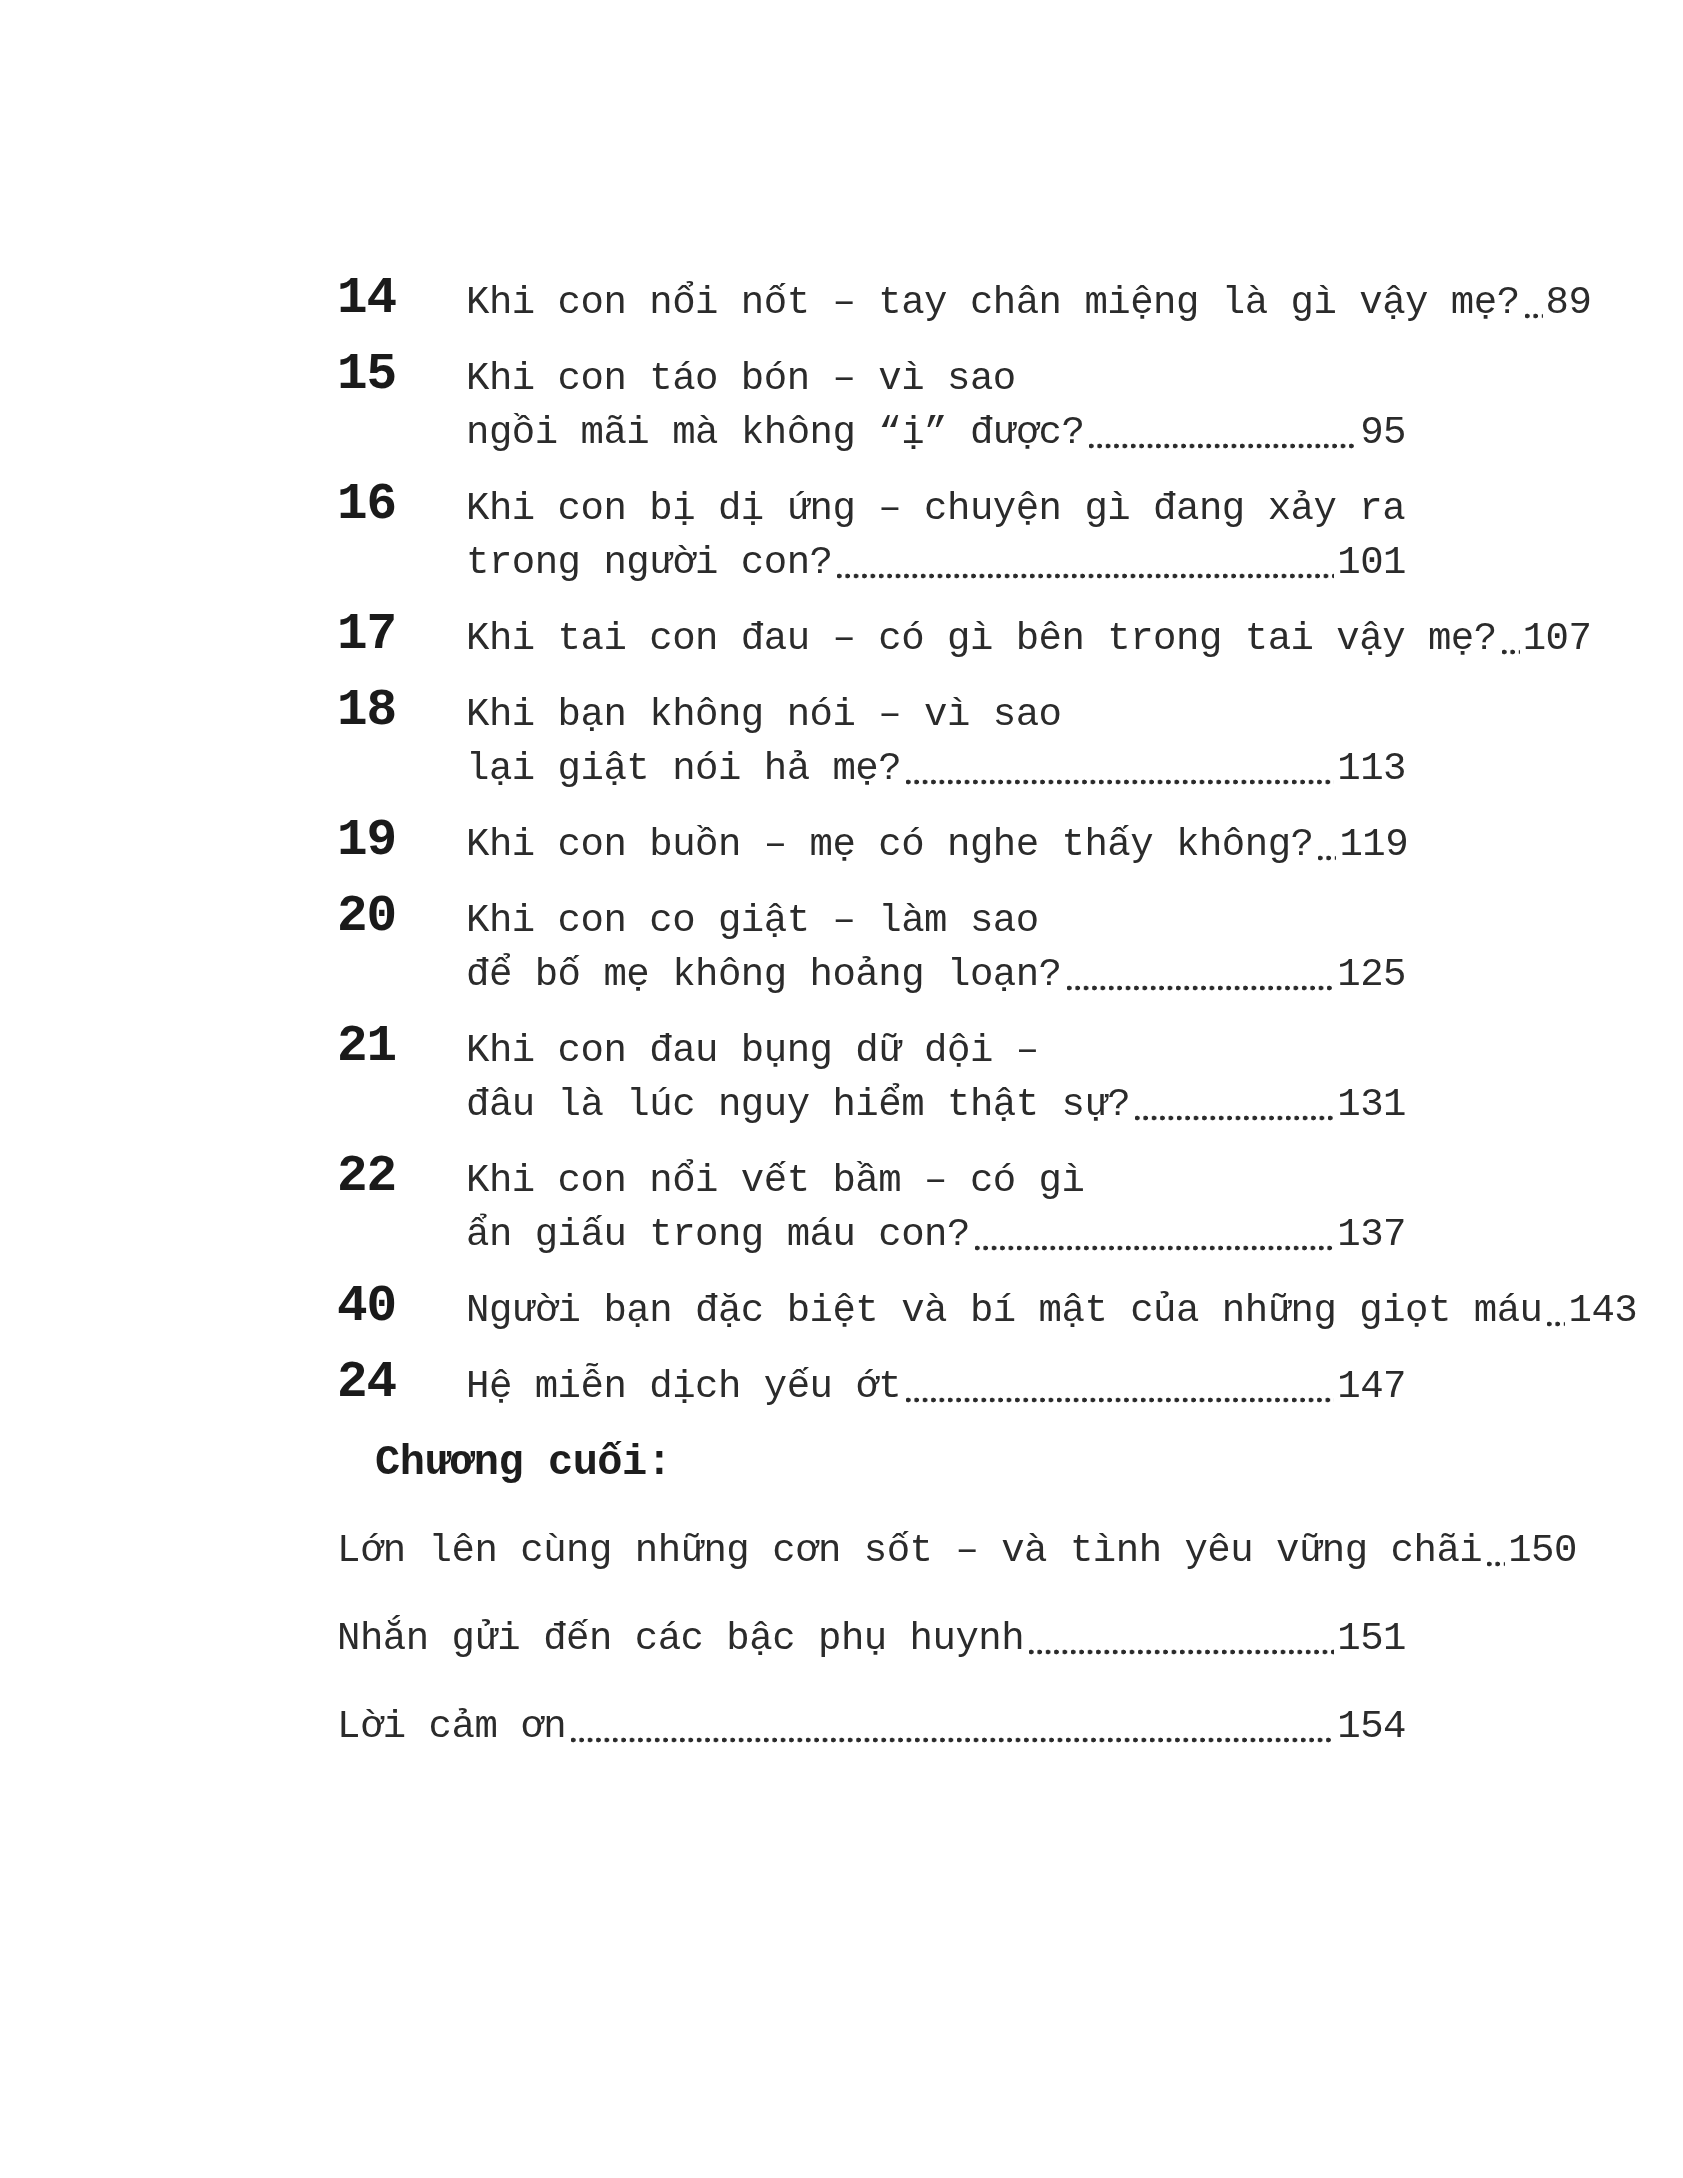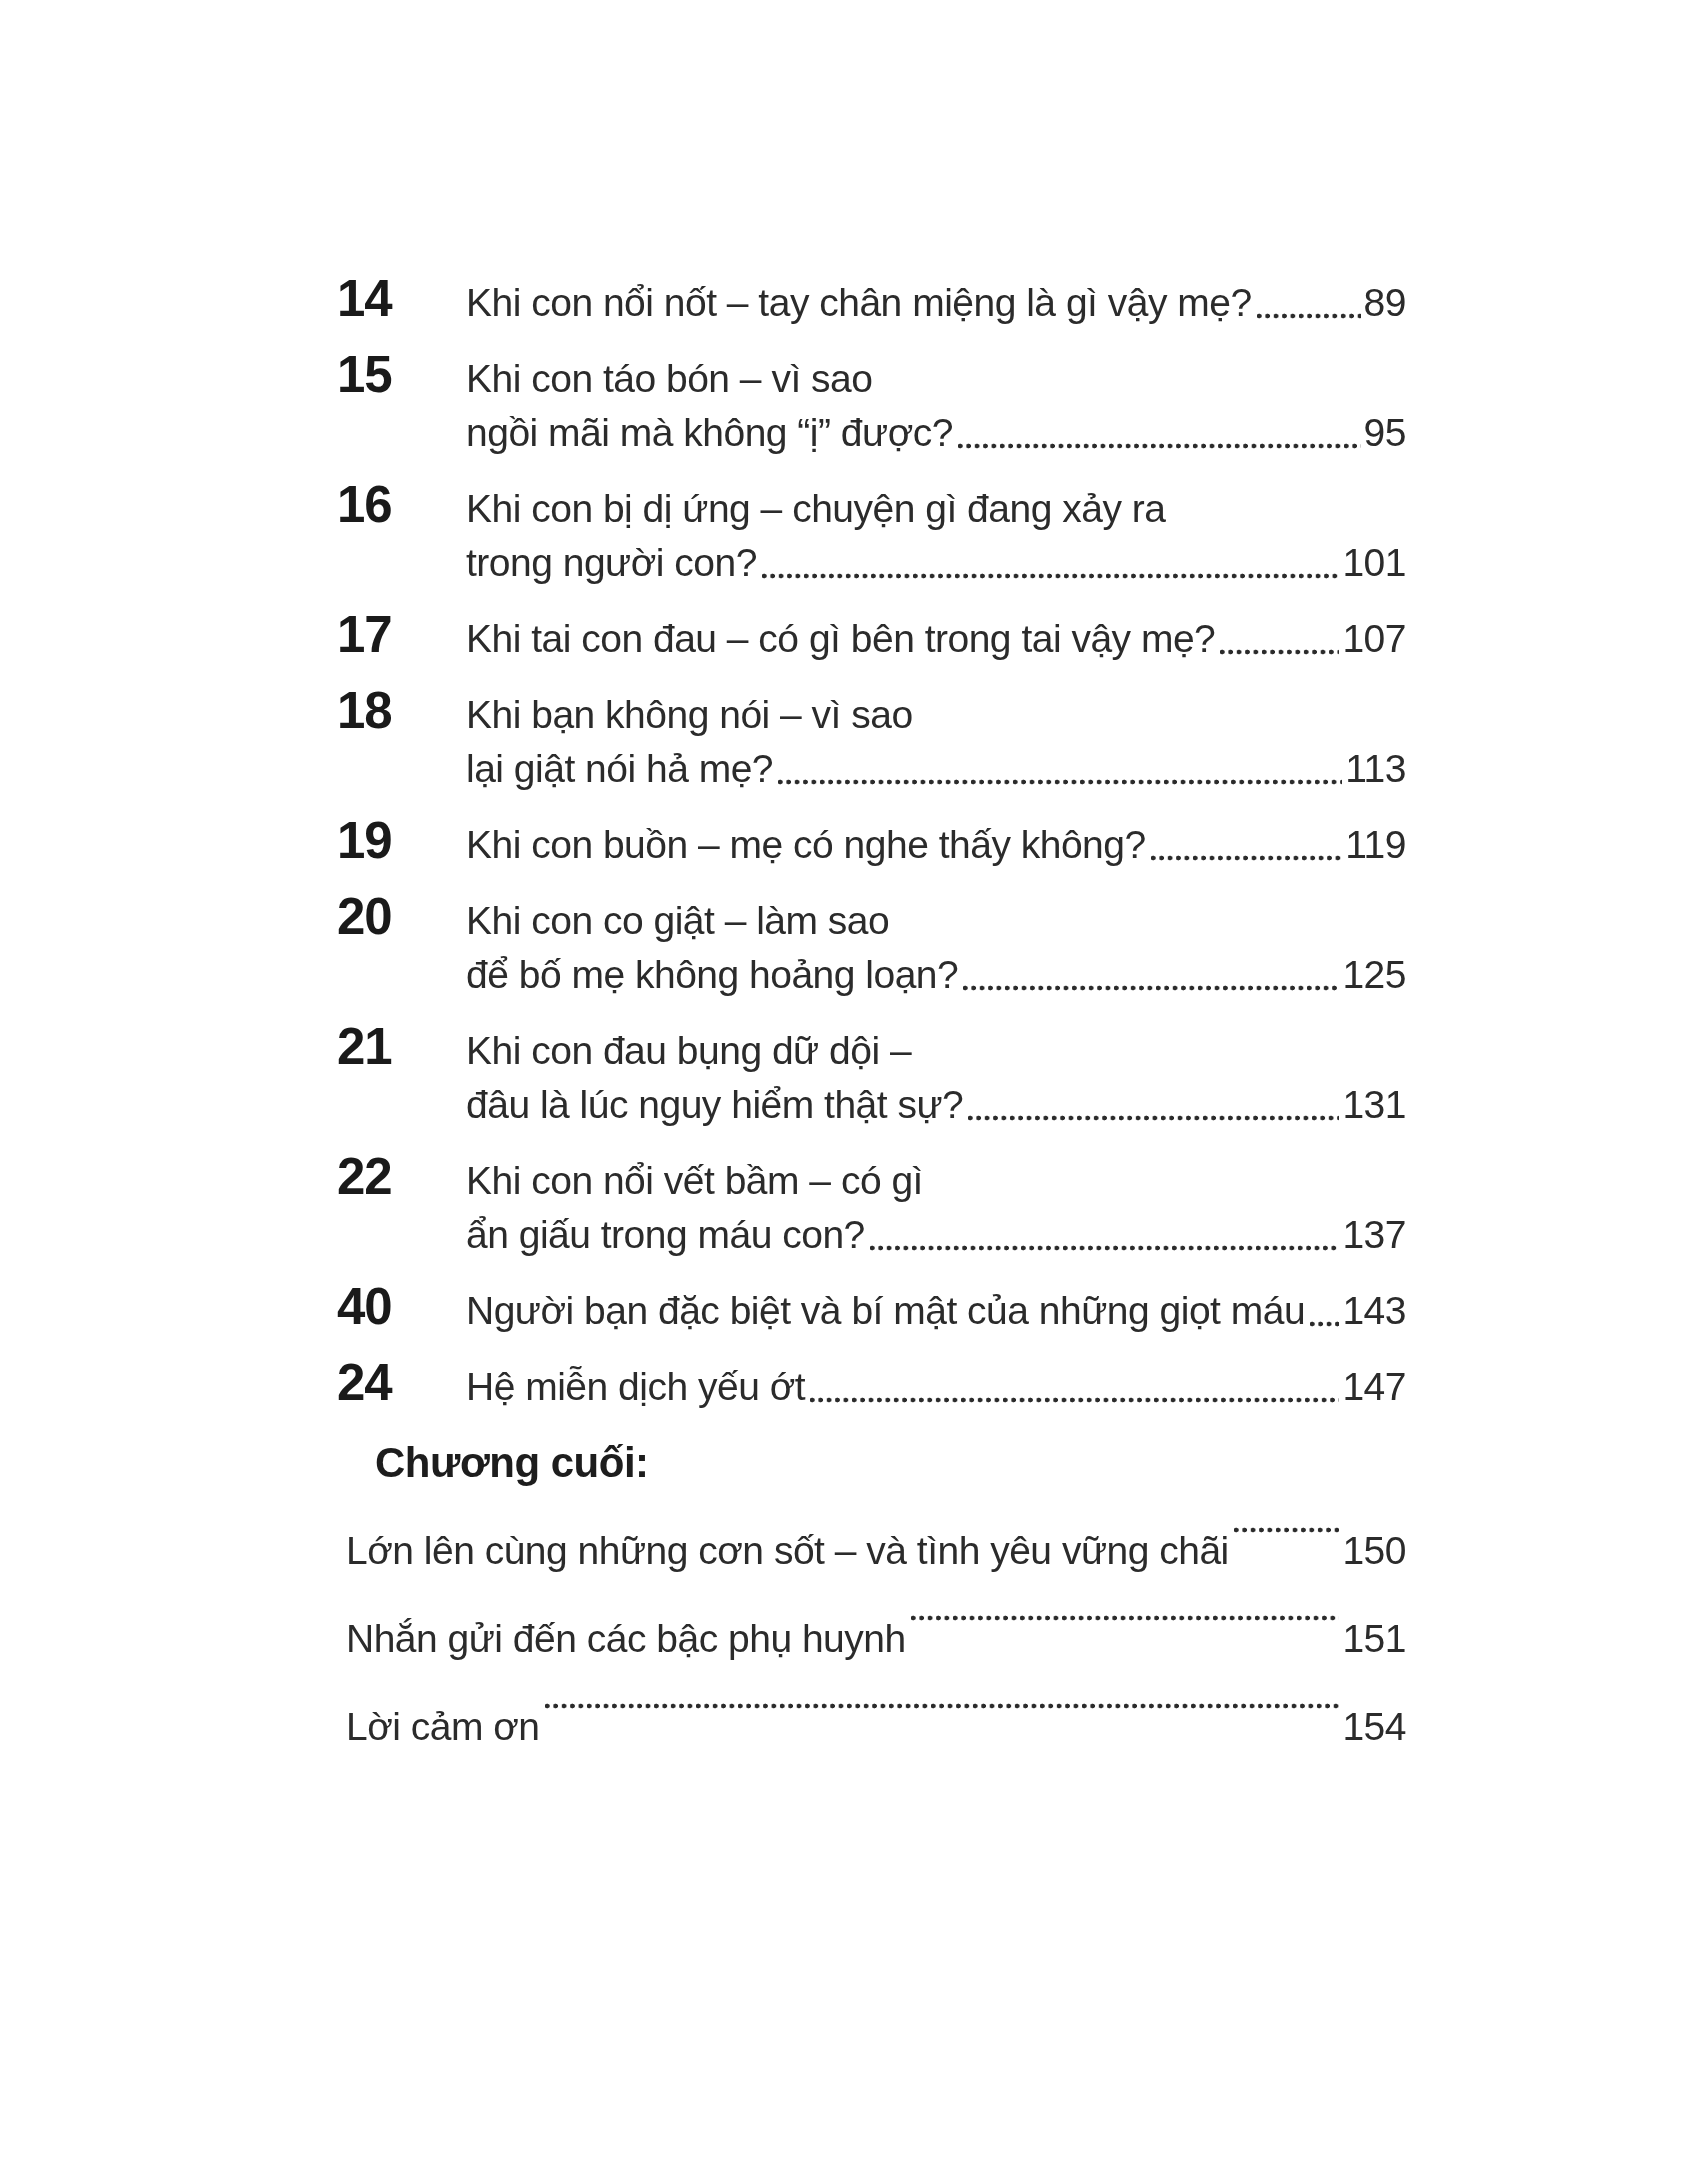--- a/index.html
+++ b/index.html
@@ -11,20 +11,21 @@
   .page {
     position: relative;
     width: 1683px; height: 2178px;
     background: #ffffff;
     overflow: hidden;
   }
   .toc {
     position: absolute;
     left: 337px; top: 276px;
     width: 1069px;
+    font-family: Liberation Mono, monospace;
   }
   .entry {
     position: relative;
     padding-left: 129px;
     margin-bottom: 22px;
   }
   .num {
     position: absolute;
     left: 0; top: -4px;
     font-size: 51px;
@@ -55,23 +56,22 @@
   .final-section { margin-top: 18px; }
   .fheading {
     font-size: 42px;
     font-weight: bold;
     color: #1d1d1d;
     letter-spacing: -0.5px;
     line-height: 54px;
     margin-left: 38px;
   }
   .fline {
-    display: flex; 
+    display: flex; align-items: flex-end;
     margin-top: 34px;
-    margin-left: 9px;
   }
   .fline:first-of-type { margin-top: 0; }
 </style>
 </head>
 <body>
 
 <div class="page">
   <div class="toc">
 
     <div class="entry">

